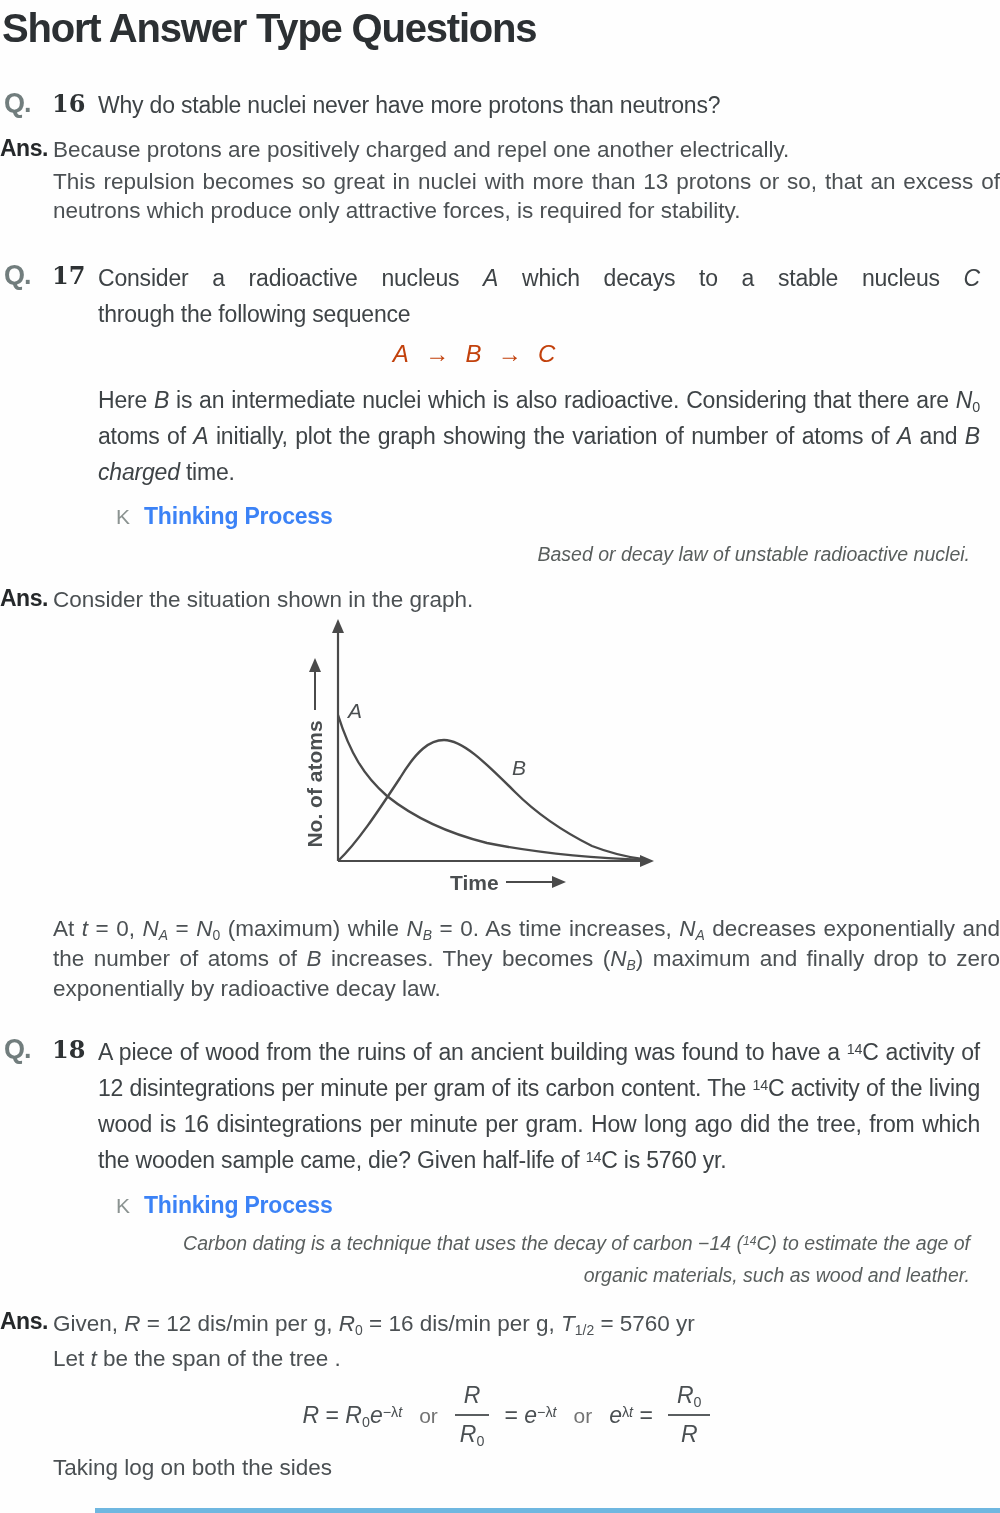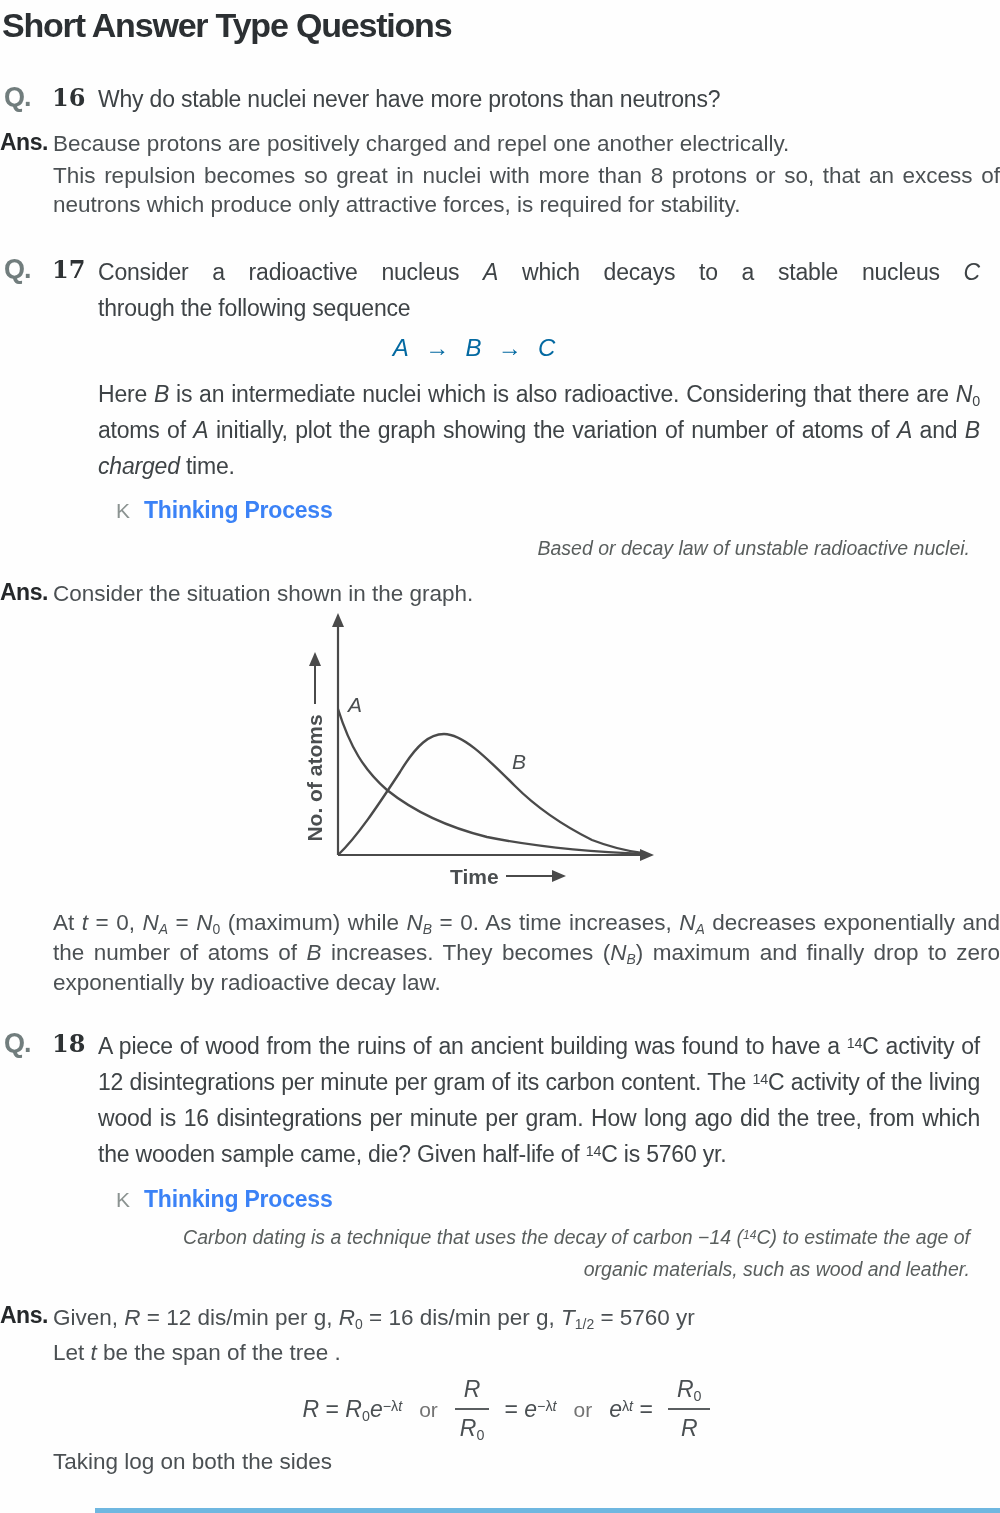--- a/index.html
+++ b/index.html
@@ -8,21 +8,21 @@
     position: relative;
     width: 1000px;
     height: 1513px;
     background: #fefefe;
     font-family: "Liberation Sans", sans-serif;
     color: #44484b;
     overflow: hidden;
   }
   .title {
     margin: 6px 0 0 2px;
-    font-size: 34px;
+    font-size: 40px;
     font-weight: 700;
     letter-spacing: -1.2px;
     color: #2c3033;
     font-family: "Liberation Sans", sans-serif;
   }
   
   .qrow { display: flex; align-items: flex-start; }
   .qicon {
     width: 52px; flex: none;
     font-size: 27px; font-weight: 700;
@@ -47,21 +47,21 @@
   }
   .q16 .qtext { line-height: 30px; padding-top: 2px; }
   .just { text-align: justify; }
   .just-force { text-align: justify; text-align-last: justify; }
   .seq {
     font-size: 24px;
     text-align: center;
     padding-right: 130px;
     word-spacing: 10px;
     margin: 4px 0 8px 0;
-    color: #0369a1;
+    color: #c2410c;
   }
   i { font-style: italic; }
   sub { font-size: 0.62em; vertical-align: -0.28em; line-height: 0; }
   sup { font-size: 0.62em; vertical-align: 0.45em; line-height: 0; }
   
   .ansrow { display: flex; align-items: flex-start; }
   .anslabel {
     width: 53px; flex: none;
     font-size: 23px; font-weight: 700;
     letter-spacing: -0.5px;
@@ -151,21 +151,21 @@
   <section class="sec-q16">
     <div class="qrow q16">
       <span class="qicon">Q.</span>
       <span class="qnum">16</span>
       <div class="qtext">Why do stable nuclei never have more protons than neutrons?</div>
     </div>
     <div class="ansrow ans-q16">
       <span class="anslabel">Ans.</span>
       <div class="anstext">
         <p>Because protons are positively charged and repel one another electrically.</p>
-        <p class="just">This repulsion becomes so great in nuclei with more than 8 protons or so, that an excess of neutrons which produce only attractive forces, is required for stability.</p>
+        <p class="just">This repulsion becomes so great in nuclei with more than 13 protons or so, that an excess of neutrons which produce only attractive forces, is required for stability.</p>
       </div>
     </div>
   </section>
 
   <section class="sec-q17">
     <div class="qrow">
       <span class="qicon">Q.</span>
       <span class="qnum">17</span>
       <div class="qtext">
         <p class="just-force">Consider a radioactive nucleus <i>A</i> which decays to a stable nucleus <i>C</i></p>

